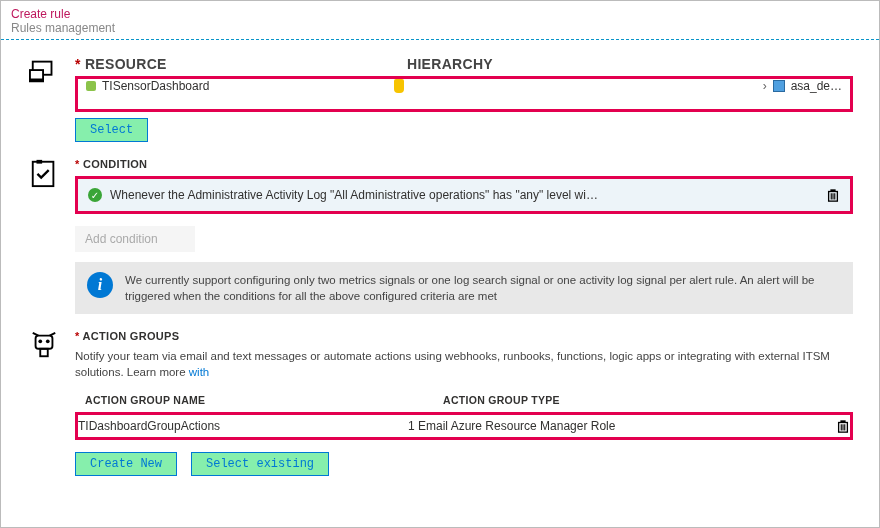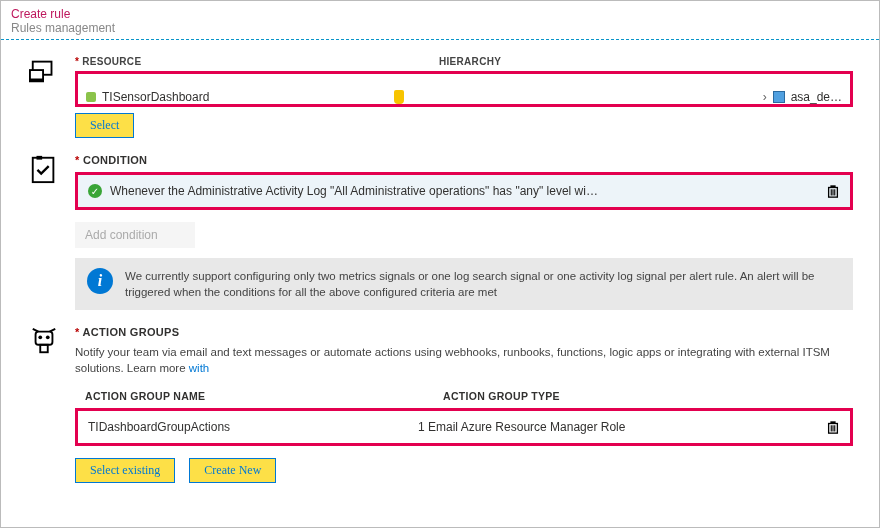--- a/index.html
+++ b/index.html
@@ -39,49 +39,48 @@
     margin-bottom: 6px;
     text-transform: uppercase;
   }
   .required::before { content:"* "; color:#b80000; }
   .highlight {
     border: 3px solid #e3004f;
     background: #fff;
   }
   .resourcebar {
     display: flex;
-    align-items: flex-end;
+    align-items: flex-start;
     height: 30px;
     padding: 0 8px;
     font-size: 12px;
     gap: 8px;
   }
   .res-left { display:flex; align-items:center; gap:6px; flex:0 0 300px;}
   .res-mid { flex: 0 0 20px; display:flex; align-items:center;}
   .res-right { margin-left:auto; display:flex; align-items:center; gap:6px;}
   .col-headers {
     display:flex;
-    font-size: 10px;
+    font-size: 14px;
     font-weight:600;
     color:#444;
     padding: 0 0 4px 0;
     letter-spacing:.3px;
-    gap:32px;
   }
   .col-left { width: 332px; }
   .col-right { }
   .btn {
     display:inline-block;
     border: 1px solid #0078d4;
     color:#0078d4;
-    background:#fde047;
+    background:#86efac;
     font-size:12px;
     padding: 4px 14px;
     cursor:pointer;
-    font-family:Liberation Serif, serif;
+    font-family:Liberation Mono, monospace;
     margin-top:6px;
   }
   .conditionrow {
     background:#edf4f9;
     display:flex;
     align-items:center;
     height: 32px;
     padding: 0 10px;
     font-size:12px;
     gap:8px;
@@ -128,23 +127,23 @@
     font-size:10.5px;
     font-weight:600;
     padding: 4px 0 6px 10px;
     letter-spacing:.3px;
     gap:28px;
   }
   .ag-col1 { width: 330px; }
   .ag-row {
     display:flex;
     align-items:center;
-    height: 32px;
+    height: 22px;
     font-size: 12px;
-    padding: 0 10px;
+    padding: 0 0;
     border-radius: 17px;
   }
   .ag-val1 { width: 330px;}
   .ag-val2 { }
   .chevron { color:#666; font-size:12px; }
   .cube {
     width:12px; height:12px; background:#50a0e0; border:1px solid #2a6aa0;
     display:inline-block;
   }
   .key {
@@ -256,17 +255,17 @@
         <svg class="trash" viewBox="0 0 16 16">
             <rect x="3" y="4" width="10" height="11" fill="none" stroke="#000" stroke-width="1.5"></rect>
             <line x1="6" y1="6" x2="6" y2="13" stroke="#000" stroke-width="1.3"></line>
             <line x1="8" y1="6" x2="8" y2="13" stroke="#000" stroke-width="1.3"></line>
             <line x1="10" y1="6" x2="10" y2="13" stroke="#000" stroke-width="1.3"></line>
             <rect x="5" y="1.5" width="6" height="2" fill="#000"></rect>
           </svg>
       </div>
     </div>
     <div class="btnrow">
+      <button class="btn">Create New</button>
       <button class="btn">Select existing</button>
-      <button class="btn">Create New</button>
     </div>
   </div>
 </div>
 
 </body></html>

